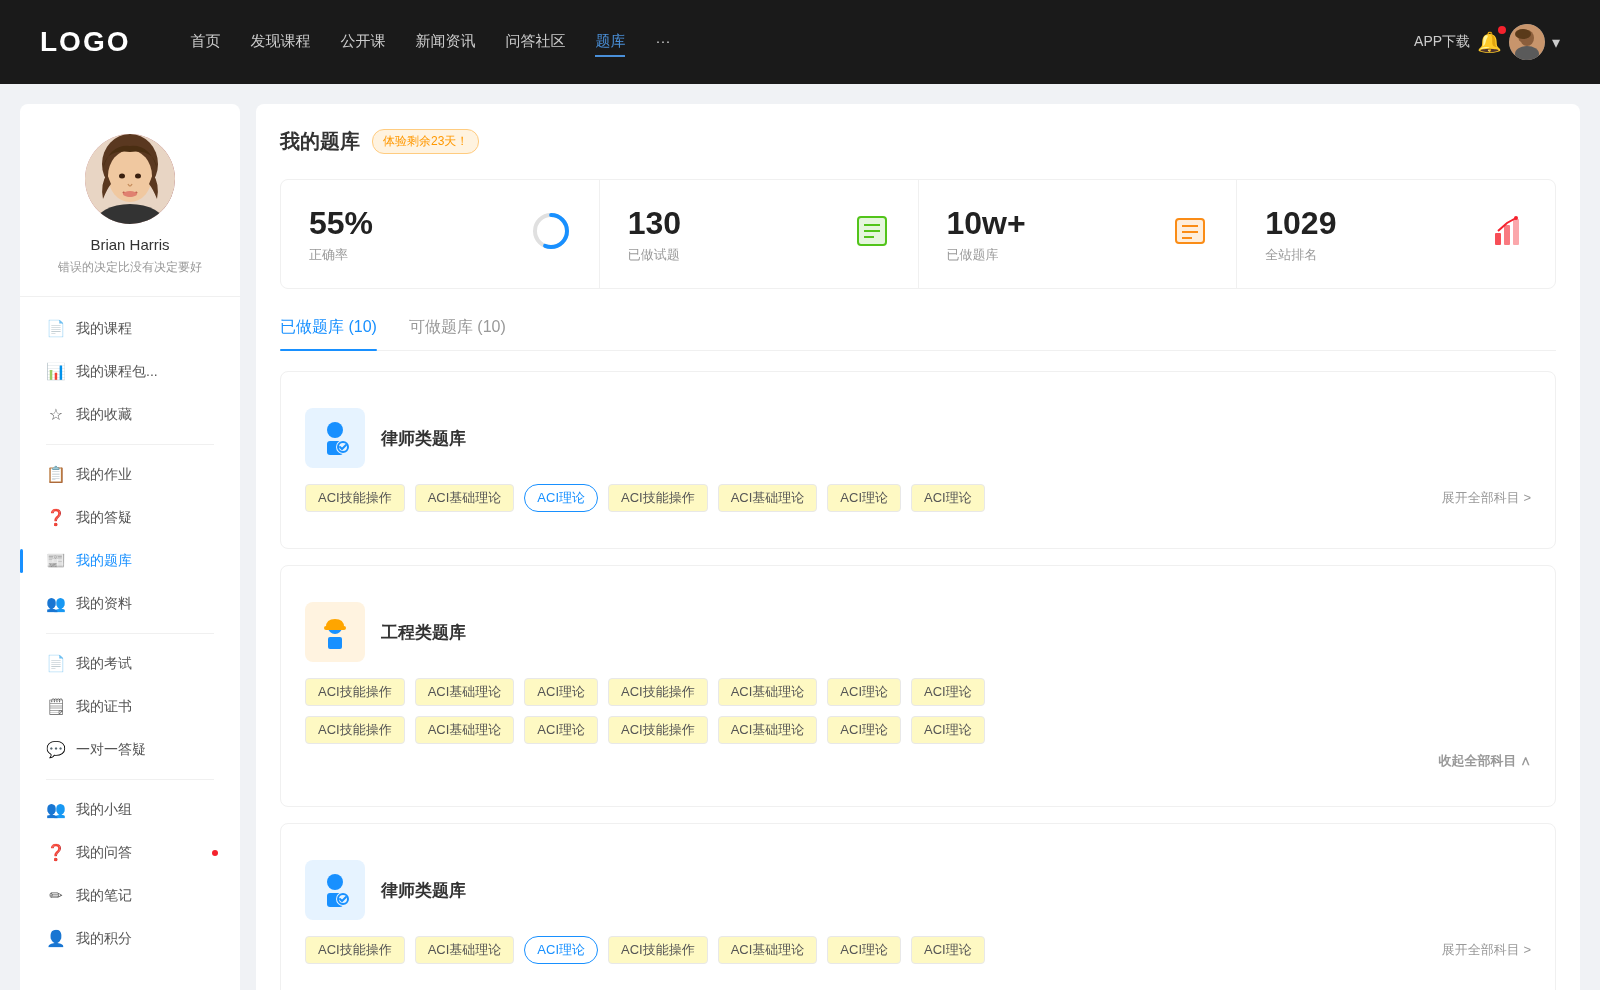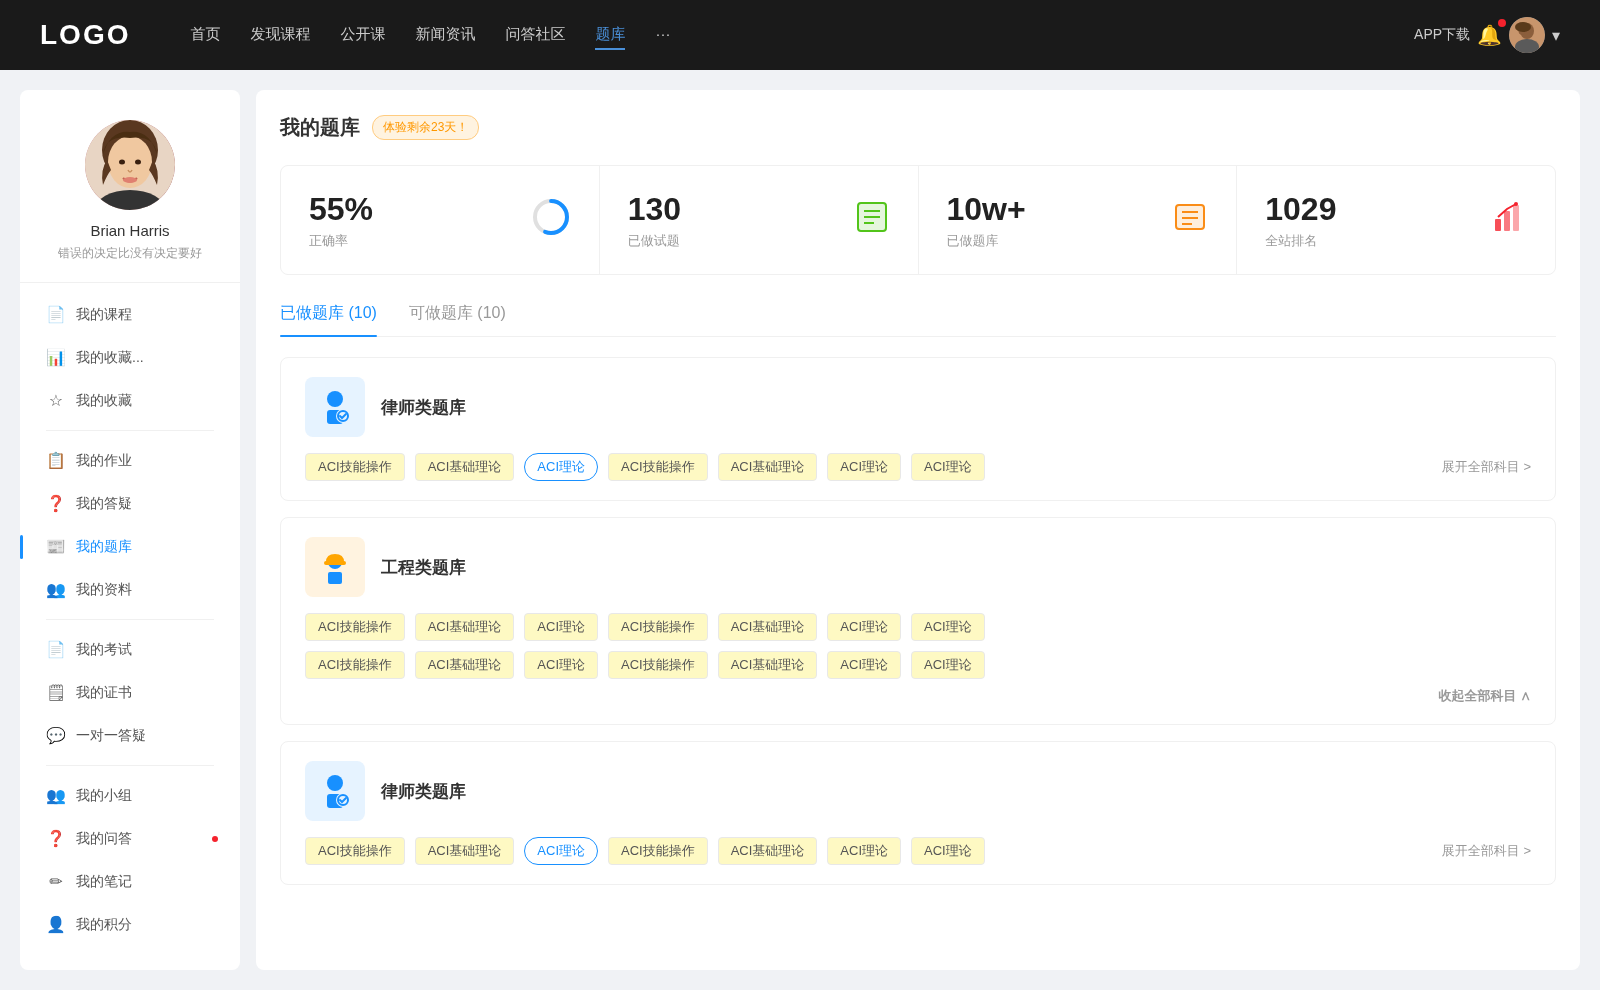--- a/index.html
+++ b/index.html
@@ -1,21 +1,21 @@
 <!DOCTYPE html>
 <html><head>
   <meta charset="utf-8">
   <style>
     * { box-sizing: border-box; margin: 0; padding: 0; }
     body { font-family: -apple-system, BlinkMacSystemFont, "PingFang SC", "Microsoft YaHei", sans-serif; background: #f0f2f5; min-height: 990px; }
 
     
     .navbar {
       background: #1a1a1a;
-      height: 70px;
+      height: 84px;
       display: flex;
       align-items: center;
       padding: 0 40px;
       gap: 40px;
     }
     .navbar-logo {
       color: white;
       font-size: 28px;
       font-weight: bold;
       letter-spacing: 2px;
@@ -237,21 +237,21 @@
       right: 0;
       height: 2px;
       background: #1890ff;
       border-radius: 2px;
     }
 
     
     .bank-item {
       border: 1px solid #f0f0f0;
       border-radius: 8px;
-      padding: 19px 24px;
+      padding: 36px 24px;
       margin-bottom: 16px;
     }
     .bank-header {
       display: flex;
       align-items: center;
       gap: 16px;
       margin-bottom: 16px;
     }
     .bank-icon-wrap {
       width: 60px;
@@ -378,21 +378,21 @@
       <span class="profile-name">Brian Harris</span>
       <span class="profile-motto">错误的决定比没有决定要好</span>
     </div>
     <div class="sidebar-menu">
       <div class="menu-item">
         <span class="menu-icon">📄</span>
         <span>我的课程</span>
       </div>
       <div class="menu-item">
         <span class="menu-icon">📊</span>
-        <span>我的收藏...</span>
+        <span>我的课程包...</span>
       </div>
       <div class="menu-item">
         <span class="menu-icon">☆</span>
         <span>我的收藏</span>
       </div>
       <hr class="menu-divider">
       <div class="menu-item">
         <span class="menu-icon">📋</span>
         <span>我的作业</span>
       </div>

